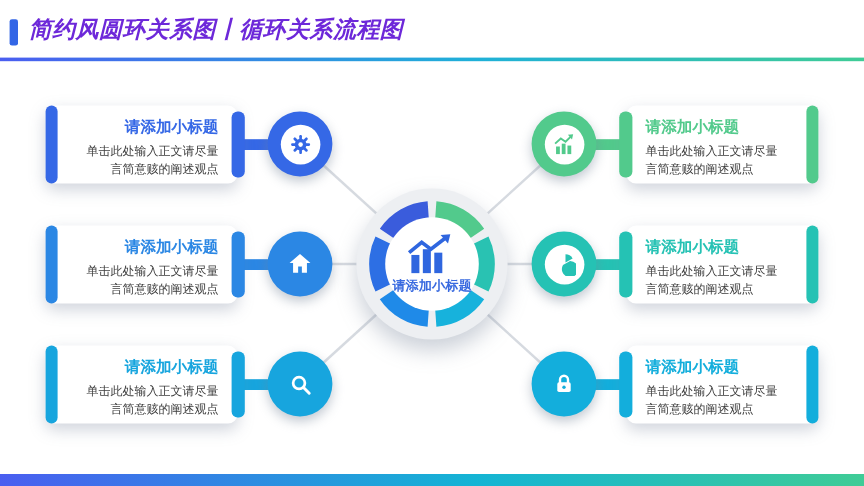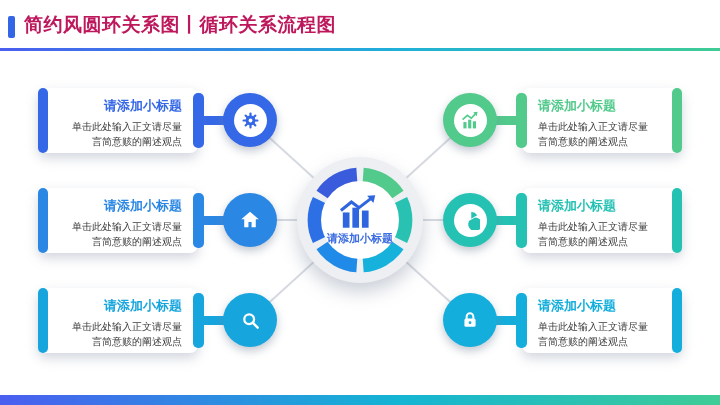--- a/index.html
+++ b/index.html
@@ -1,21 +1,21 @@
 <!DOCTYPE html>
 <html><head>
 <meta charset="utf-8">
 <style>
   html,body{margin:0;padding:0;}
   .slide{position:relative;width:720px;height:405px;background:#ffffff;overflow:hidden;
          font-family:"Liberation Sans","DejaVu Sans",sans-serif;}
 
   
   .title-accent{position:absolute;left:8px;top:16px;width:7px;height:22px;border-radius:2px;background:#3366E6;}
-  .page-title{position:absolute;left:24px;top:12px;font-size:19px;font-weight:bold;color:#be185d;letter-spacing:.5px;}
+  .page-title{position:absolute;left:24px;top:12px;font-size:19px;font-weight:bold;color:#6d28d9;letter-spacing:.5px;font-style:italic;}
   .title-divider{position:absolute;left:0;top:48px;width:720px;height:3px;
                  background:linear-gradient(90deg,#4A5EF0 0%,#1FB0D8 55%,#3FCC96 100%);}
   .footer-bar{position:absolute;left:0;top:395px;width:720px;height:10px;
               background:linear-gradient(90deg,#4A5EF0 0%,#14B4D4 55%,#3FCC96 100%);}
 
   
   .a1{background:#3568E6;} .a2{background:#2B87E4;} .a3{background:#17A5DE;}
   .a4{background:#52CA8C;} .a5{background:#25C2B4;} .a6{background:#13AEDC;}
   .f1{fill:#3568E6;}
   .f4{fill:#52CA8C;} .f5{fill:#25C2B4;} .f6{fill:#13AEDC;}

